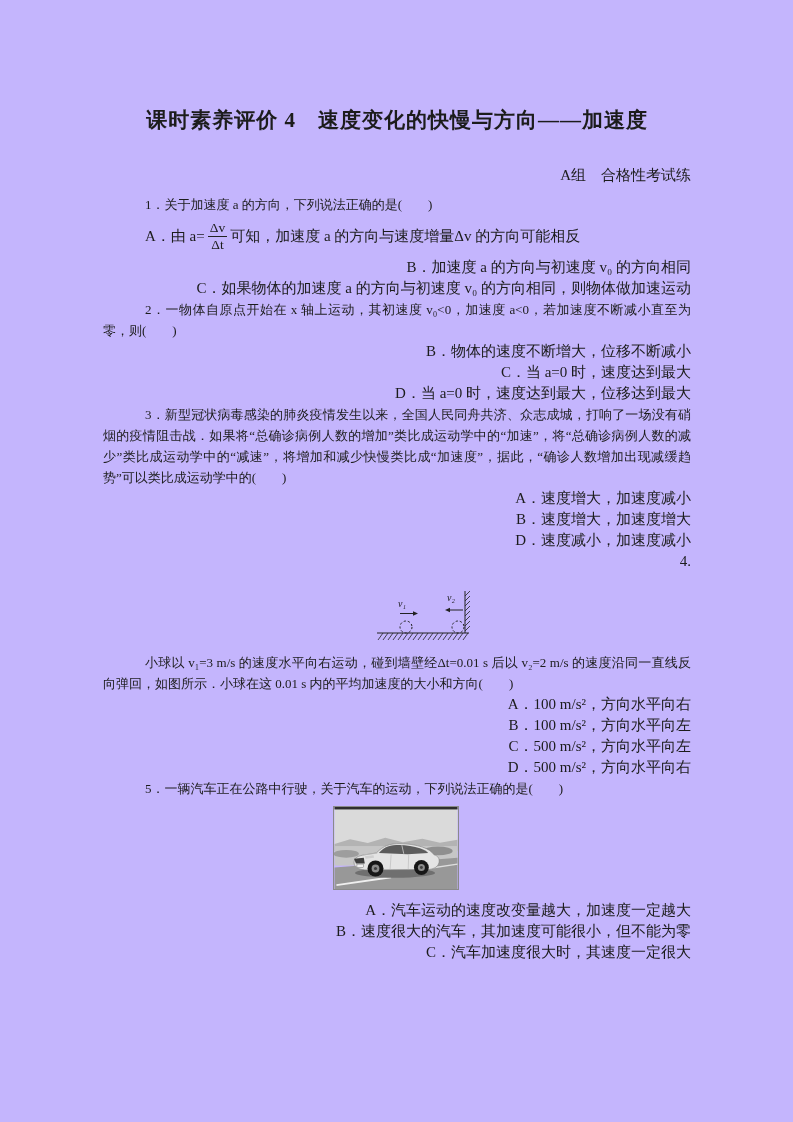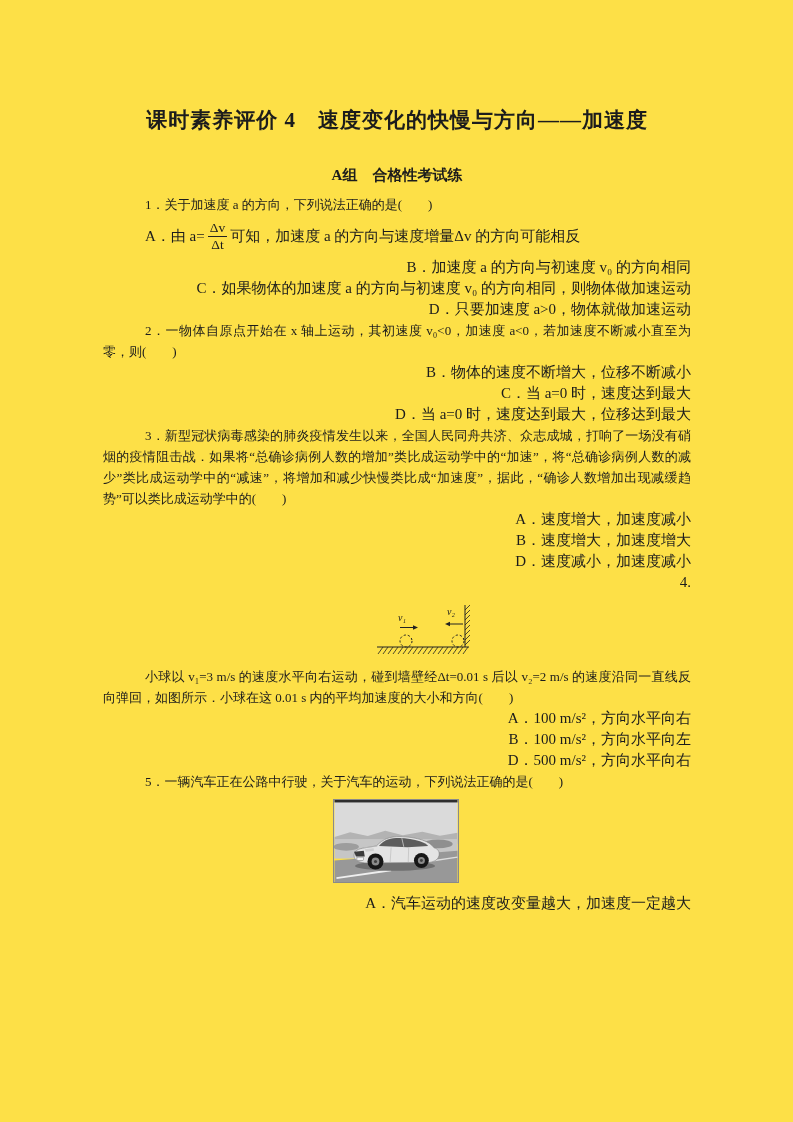--- a/index.html
+++ b/index.html
@@ -1,41 +1,41 @@
 <!DOCTYPE html>
 <html><head>
 <meta charset="utf-8">
 <style>
   * { margin:0; padding:0; box-sizing:border-box; }
   html,body { background:#e9e9e9; }
   .page {
     position:relative;
     width:793px; height:1122px;
-    background:#fde047;
+    background:#c4b5fd;
     margin:0 auto;
     font-family:"Liberation Serif","DejaVu Serif",serif;
     color:#1c1c1c;
     overflow:hidden;
   }
   .content {
     position:absolute;
     left:103px; top:106px;
     width:588px;
   }
   .doc-title {
     text-align:center;
     font-size:21px;
     font-weight:700;
     letter-spacing:1px;
     margin-bottom:32px;
   }
   .section-heading {
-    text-align:center;
+    text-align:right;
     font-size:15px;
-    font-weight:700;
+    font-weight:400;
     margin-bottom:9px;
   }
   p.stem {
     font-size:13px;
     line-height:21px;
     text-align:justify;
     text-indent:42px;
   }
   p.opt {
     font-size:15px;
@@ -56,21 +56,21 @@
     flex-direction:column;
     align-items:center;
     font-size:13.5px;
     line-height:16px;
     margin:0 3px;
   }
   .frac .num { display:block; border-bottom:1px solid #222; padding:0 2px; }
   .frac .den { display:block; padding:0 2px;font-family:Liberation Serif, serif; }
   .fig-wrap {
     width:100px;
-    margin:8px auto 5px auto;
+    margin:15px auto 5px auto;
     padding-left:26px; 
   }
   .photo-wrap {
     width:128px;
     margin:7px auto 10px auto;
   }
   .photo-wrap svg { border:1px solid #8a8a8a; display:block; }
   svg text { font-family:"Liberation Serif","DejaVu Serif",serif; }
 </style>
 </head>
@@ -88,21 +88,20 @@
       <div class="opt-frac">
         <span>A．由 a=</span>
         <span class="frac">
           <span class="num">Δv</span>
           <span class="den">Δt</span>
         </span>
         <span> 可知，加速度 a 的方向与速度增量Δv 的方向可能相反</span>
       </div>
       <p class="opt">B．加速度 a 的方向与初速度 v₀ 的方向相同</p>
       <p class="opt">C．如果物体的加速度 a 的方向与初速度 v₀ 的方向相同，则物体做加速运动</p>
-      <p class="opt">D．只要加速度 a&gt;0，物体就做加速运动</p>
     </div>
 
     <div>
       <p class="stem">2．一物体自原点开始在 x 轴上运动，其初速度 v₀&lt;0，加速度 a&lt;0，若加速度不断减小直至为零，则(　　)</p>
       <p class="opt">B．物体的速度不断增大，位移不断减小</p>
       <p class="opt">C．当 a=0 时，速度达到最大</p>
       <p class="opt">D．当 a=0 时，速度达到最大，位移达到最大</p>
     </div>
 
     <div>
@@ -141,20 +140,21 @@
           <g>
             <line x1="90" y1="23" x2="77" y2="23" stroke="#222" stroke-width="1"></line>
             <polygon points="77,20.7 72,23 77,25.3" fill="#222"></polygon>
           </g>
         </svg>
       </div>
 
       <p class="stem">小球以 v₁=3 m/s 的速度水平向右运动，碰到墙壁经Δt=0.01 s 后以 v₂=2 m/s 的速度沿同一直线反向弹回，如图所示．小球在这 0.01 s 内的平均加速度的大小和方向(　　)</p>
       <p class="opt">A．100 m/s²，方向水平向右</p>
       <p class="opt">B．100 m/s²，方向水平向左</p>
+      <p class="opt">C．500 m/s²，方向水平向左</p>
       <p class="opt">D．500 m/s²，方向水平向右</p>
     </div>
 
     <div>
       <p class="stem">5．一辆汽车正在公路中行驶，关于汽车的运动，下列说法正确的是(　　)</p>
 
       <div class="photo-wrap">
         <svg width="126" height="84" viewBox="0 0 126 84">
 
           <rect x="0" y="0" width="126" height="40" fill="#dadada"></rect>
@@ -185,16 +185,18 @@
             <circle cx="42" cy="63" r="4" fill="#8a8a8a"></circle>
             <circle cx="42" cy="63" r="1.6" fill="#3f3f3f"></circle>
             <circle cx="89" cy="62" r="7.6" fill="#161616"></circle>
             <circle cx="89" cy="62" r="3.6" fill="#8a8a8a"></circle>
             <circle cx="89" cy="62" r="1.5" fill="#3f3f3f"></circle>
           </g>
         </svg>
       </div>
 
       <p class="opt">A．汽车运动的速度改变量越大，加速度一定越大</p>
+      <p class="opt">B．速度很大的汽车，其加速度可能很小，但不能为零</p>
+      <p class="opt">C．汽车加速度很大时，其速度一定很大</p>
     </div>
 
   </div>
 </div>
 
 </body></html>

